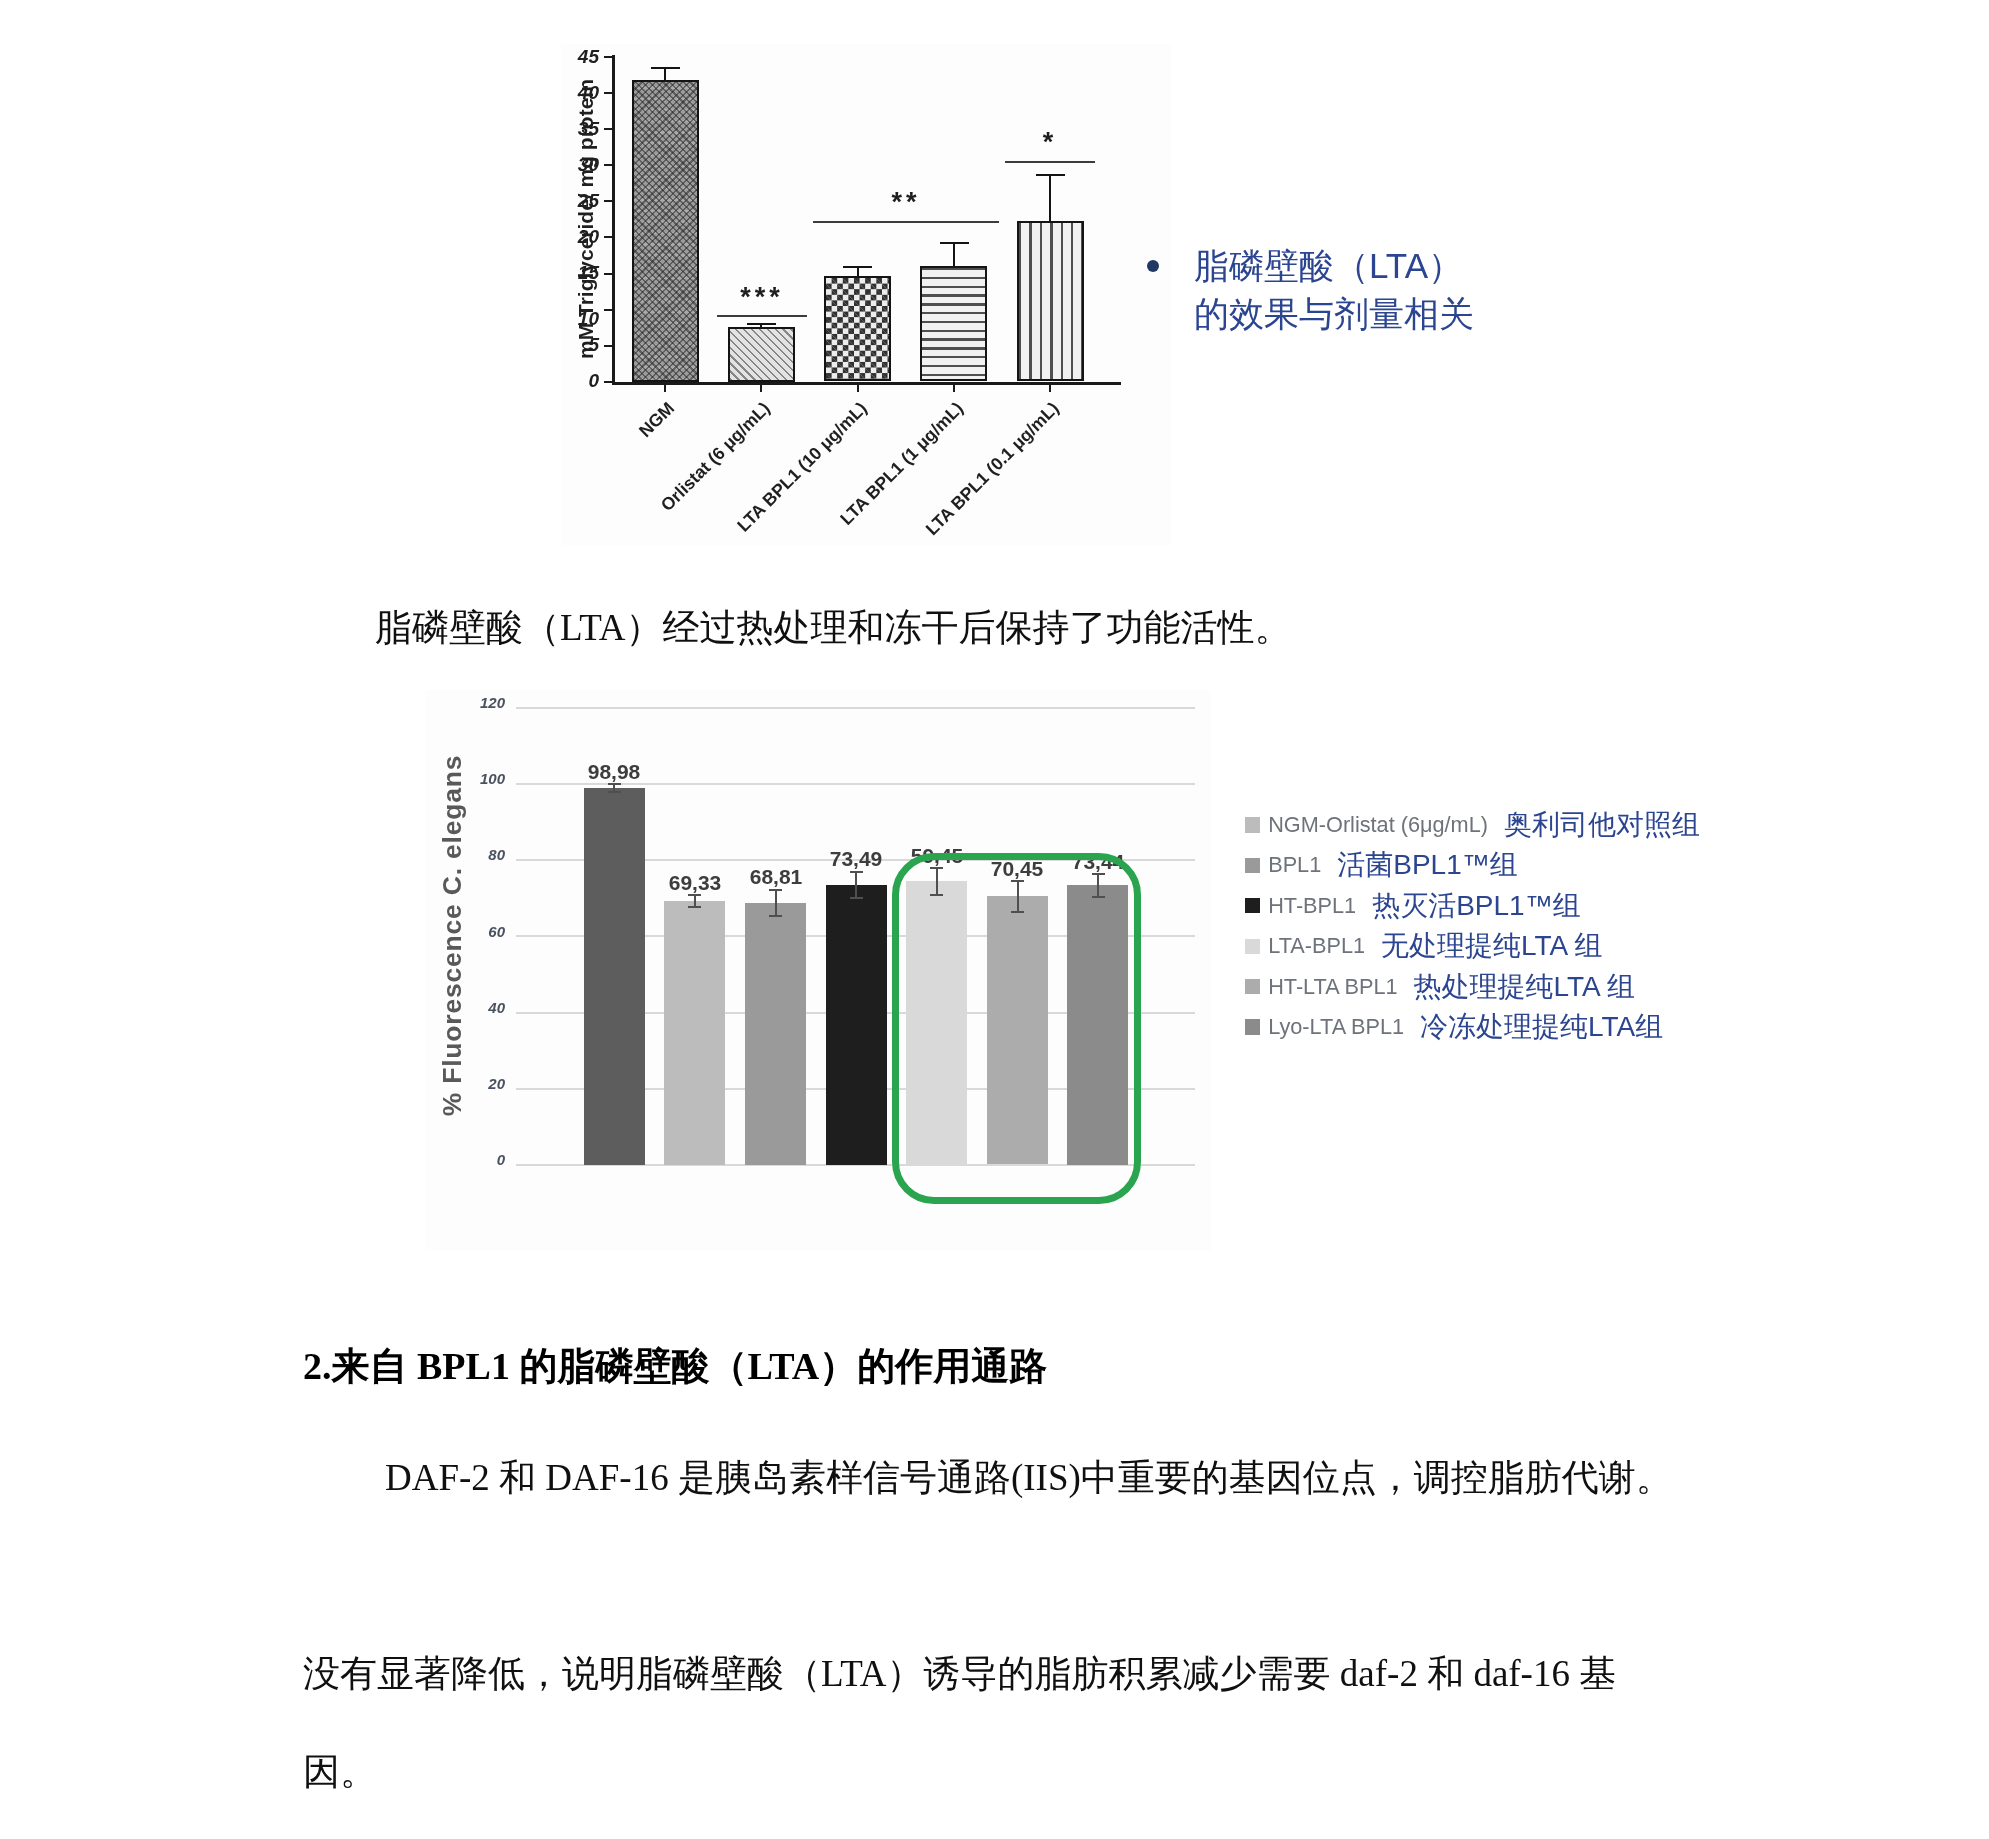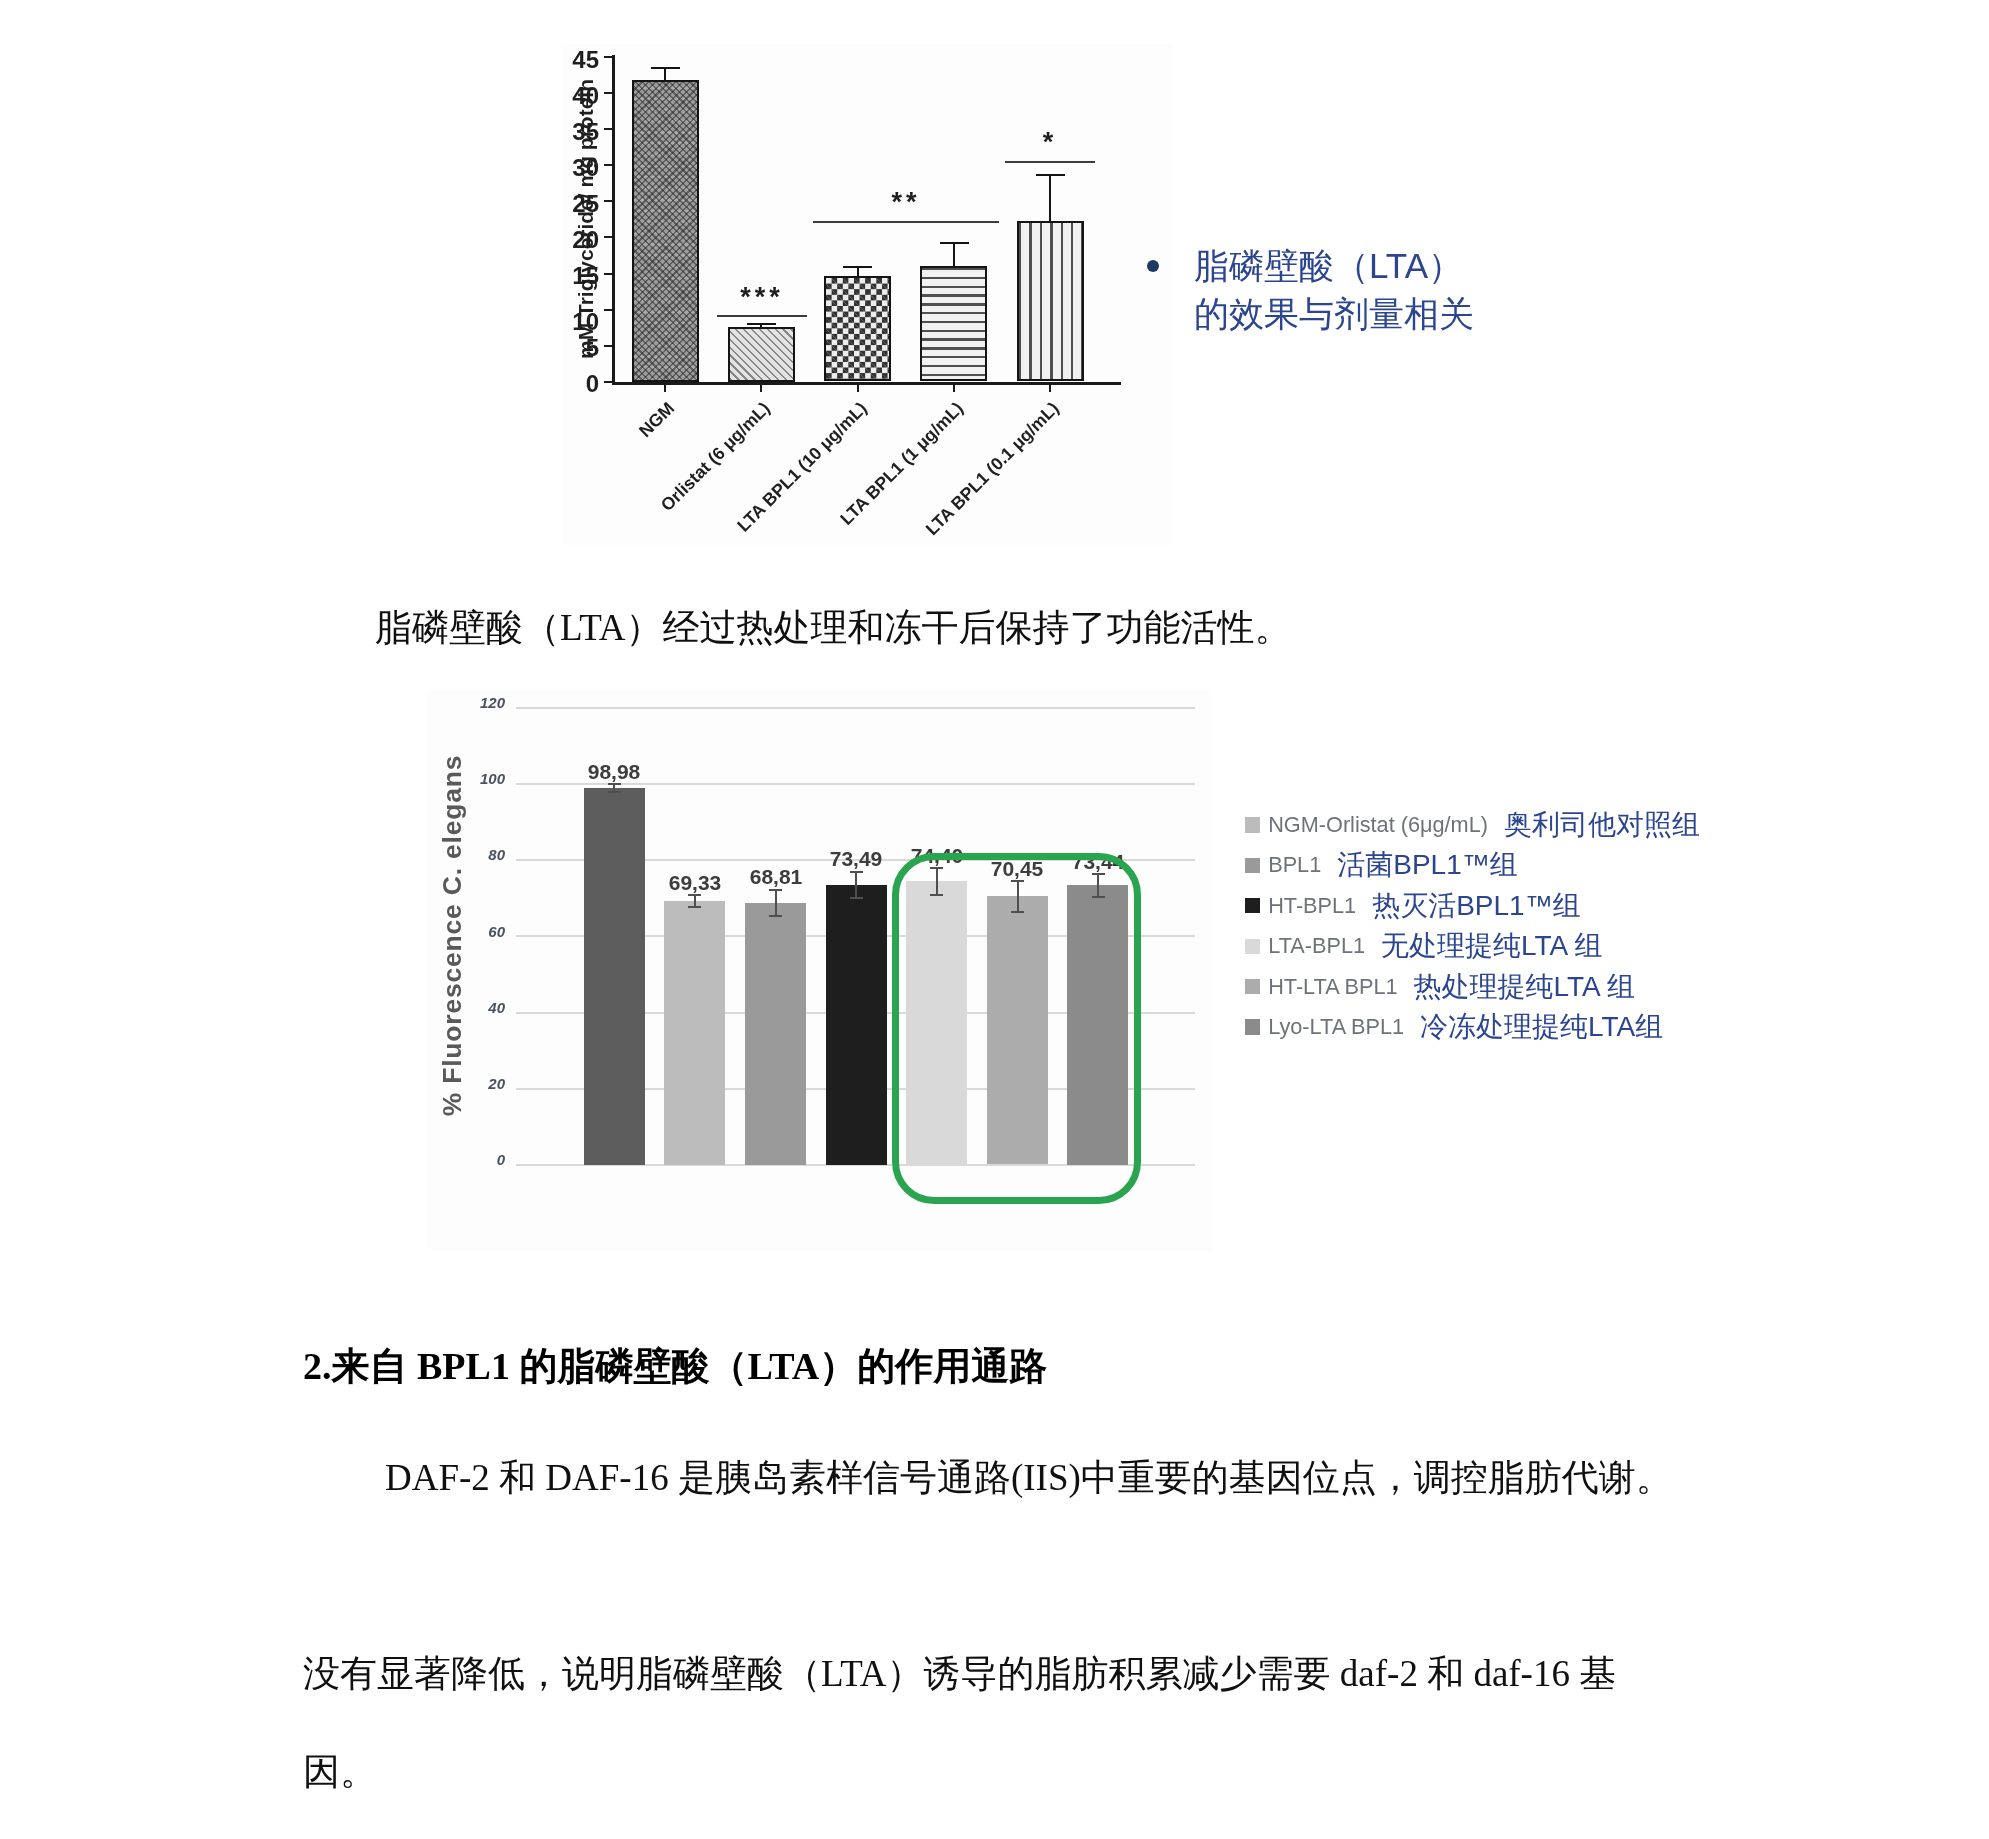--- a/index.html
+++ b/index.html
@@ -6,21 +6,21 @@
   .page{position:relative;width:1989px;height:1840px;background:#ffffff;overflow:hidden;
         font-family:"Liberation Sans","DejaVu Sans",sans-serif;}
 
   
   .fig{position:absolute;background:#fdfdfd;}
   #chart1{left:561px;top:44px;width:610px;height:501px;}
   #chart2{left:425px;top:690px;width:786px;height:561px;}
 
   
   .c1-axis{position:absolute;background:#1a1a1a;}
-  .c1-tick-label{position:absolute;text-align:right;font-weight:700;font-size:24px;color:#1f1f1f;}
+  .c1-tick-label{position:absolute;text-align:right;font-weight:700;font-size:19px;color:#1f1f1f;font-style:italic;}
   .c1-bar{position:absolute;border:2.4px solid #141414;box-sizing:border-box;}
   .c1-err{position:absolute;background:#141414;}
   .c1-sig-line{position:absolute;background:#3c3c3c;}
   .c1-sig-stars{position:absolute;text-align:center;font-weight:700;font-size:27px;color:#1f1f1f;letter-spacing:4px;}
   .c1-xlabel{position:absolute;font-weight:700;font-size:17.6px;color:#1f1f1f;white-space:nowrap;
              transform:rotate(-45deg);transform-origin:top right;}
   .c1-ylabel{position:absolute;text-align:center;font-weight:700;font-size:21px;color:#1f1f1f;
              transform:rotate(-90deg);white-space:nowrap;}
 
   
@@ -173,21 +173,21 @@
       <div class="c2-vlabel" style="position: absolute; left: 314px; top: 175px; width: 74px;">68,81</div>
       <div class="c2-bar" style="position: absolute; left: 401px; top: 195px; width: 61px; height: 280px; background: rgb(30, 30, 30);"></div>
       <div class="c2-err" style="position: absolute; left: 430px; top: 182px; width: 1.6px; height: 27px;"></div>
       <div class="c2-err" style="position: absolute; left: 425px; top: 181px; width: 13px; height: 1.6px;"></div>
       <div class="c2-err" style="position: absolute; left: 425px; top: 207px; width: 13px; height: 1.6px;"></div>
       <div class="c2-vlabel" style="position: absolute; left: 394px; top: 157px; width: 74px;">73,49</div>
       <div class="c2-bar" style="position: absolute; left: 481px; top: 191px; width: 61px; height: 283px; background: rgb(217, 217, 217);"></div>
       <div class="c2-err" style="position: absolute; left: 511px; top: 178px; width: 1.6px; height: 27px;"></div>
       <div class="c2-err" style="position: absolute; left: 505px; top: 177px; width: 13px; height: 1.6px;"></div>
       <div class="c2-err" style="position: absolute; left: 505px; top: 204px; width: 13px; height: 1.6px;"></div>
-      <div class="c2-vlabel" style="position: absolute; left: 475px; top: 154px; width: 74px;">74,40</div>
+      <div class="c2-vlabel" style="position: absolute; left: 475px; top: 154px; width: 74px;">59,45</div>
       <div class="c2-bar" style="position: absolute; left: 562px; top: 206px; width: 61px; height: 268px; background: rgb(172, 172, 172);"></div>
       <div class="c2-err" style="position: absolute; left: 592px; top: 191px; width: 1.6px; height: 30.5px;"></div>
       <div class="c2-err" style="position: absolute; left: 586px; top: 190px; width: 13px; height: 1.6px;"></div>
       <div class="c2-err" style="position: absolute; left: 586px; top: 221px; width: 13px; height: 1.6px;"></div>
       <div class="c2-vlabel" style="position: absolute; left: 555px; top: 167px; width: 74px;">70,45</div>
       <div class="c2-bar" style="position: absolute; left: 642px; top: 195px; width: 61px; height: 280px; background: rgb(139, 139, 139);"></div>
       <div class="c2-err" style="position: absolute; left: 672px; top: 184px; width: 1.6px; height: 23px;"></div>
       <div class="c2-err" style="position: absolute; left: 667px; top: 183px; width: 13px; height: 1.6px;"></div>
       <div class="c2-err" style="position: absolute; left: 667px; top: 206px; width: 13px; height: 1.6px;"></div>
       <div class="c2-vlabel" style="position: absolute; left: 636px; top: 160px; width: 74px;">73,44</div>

